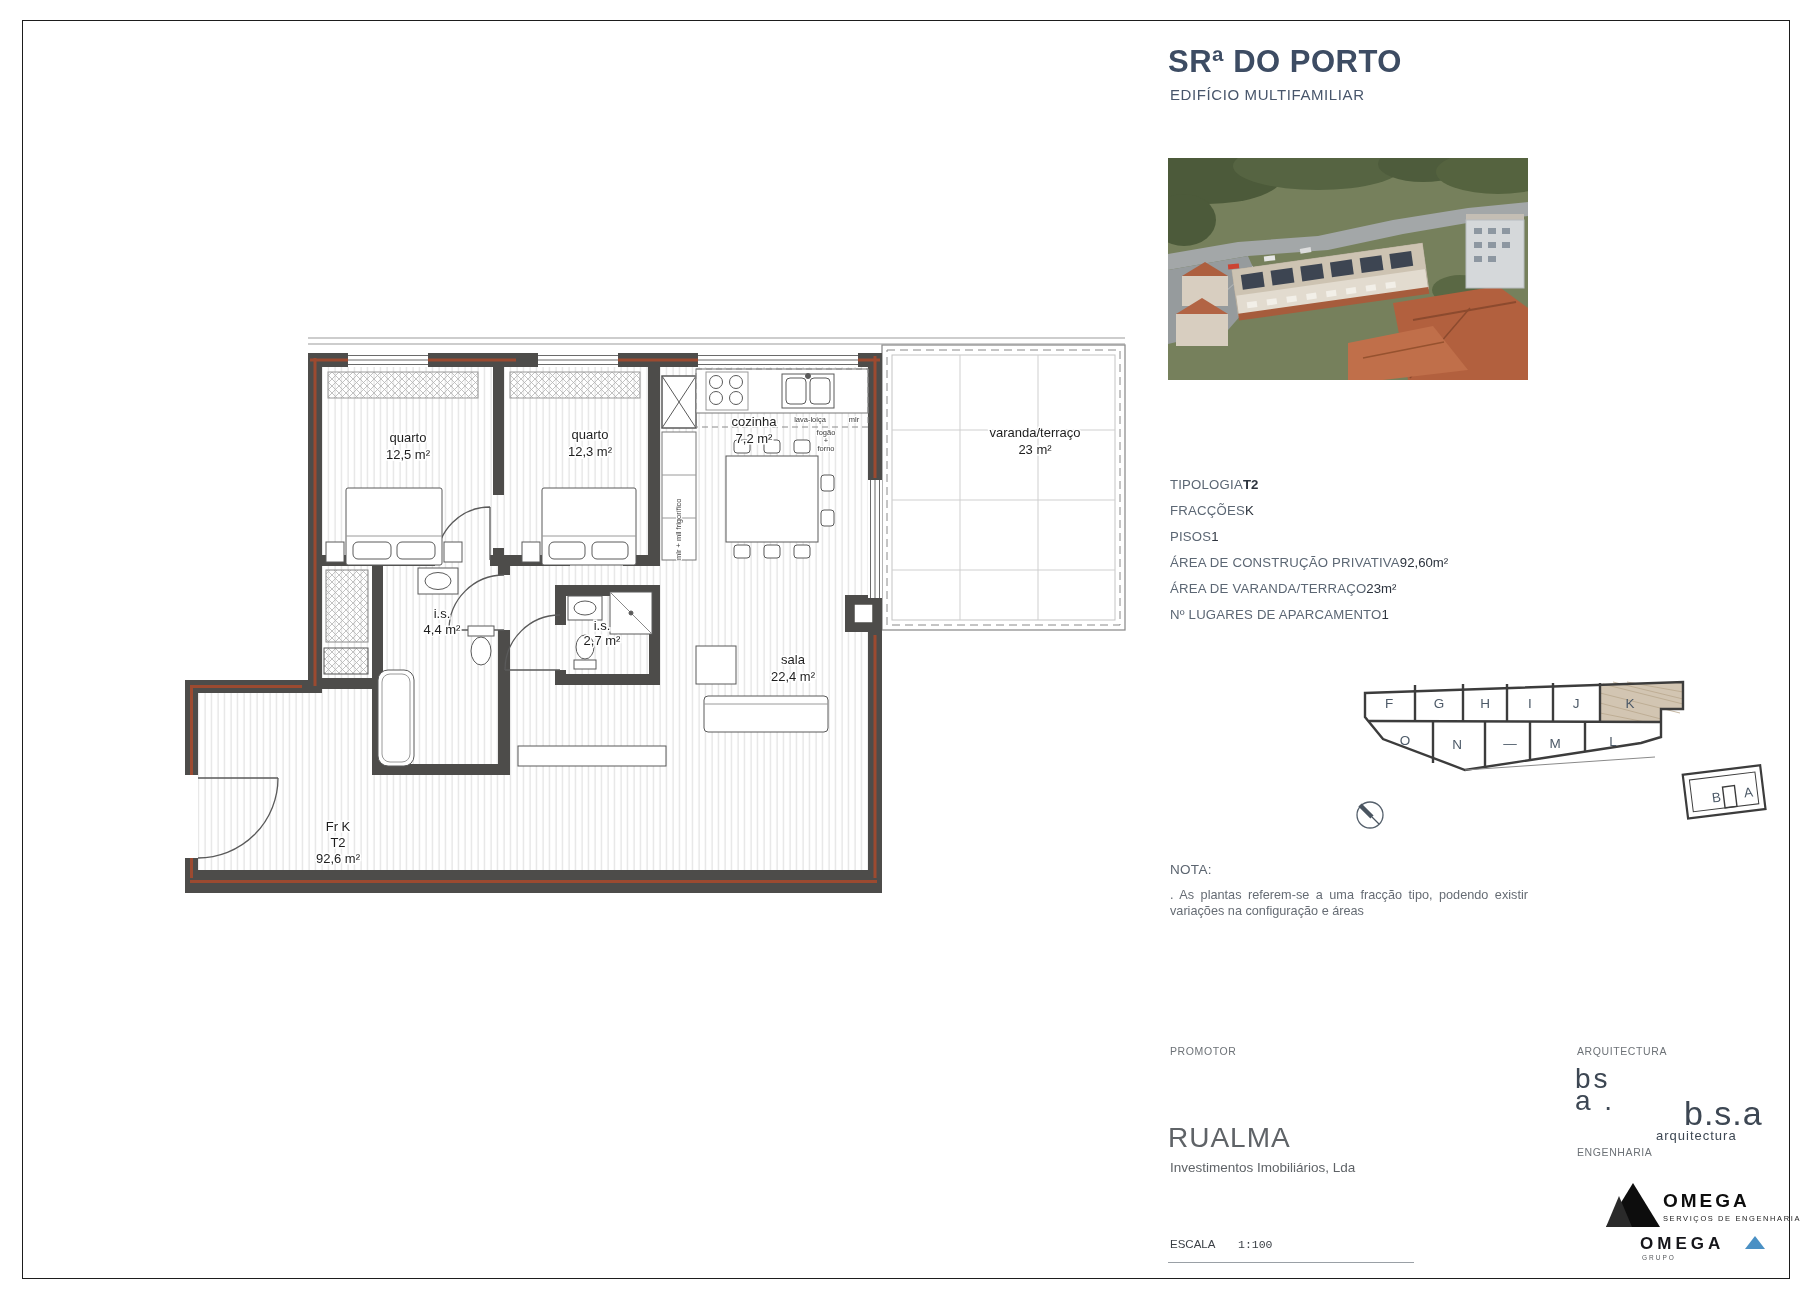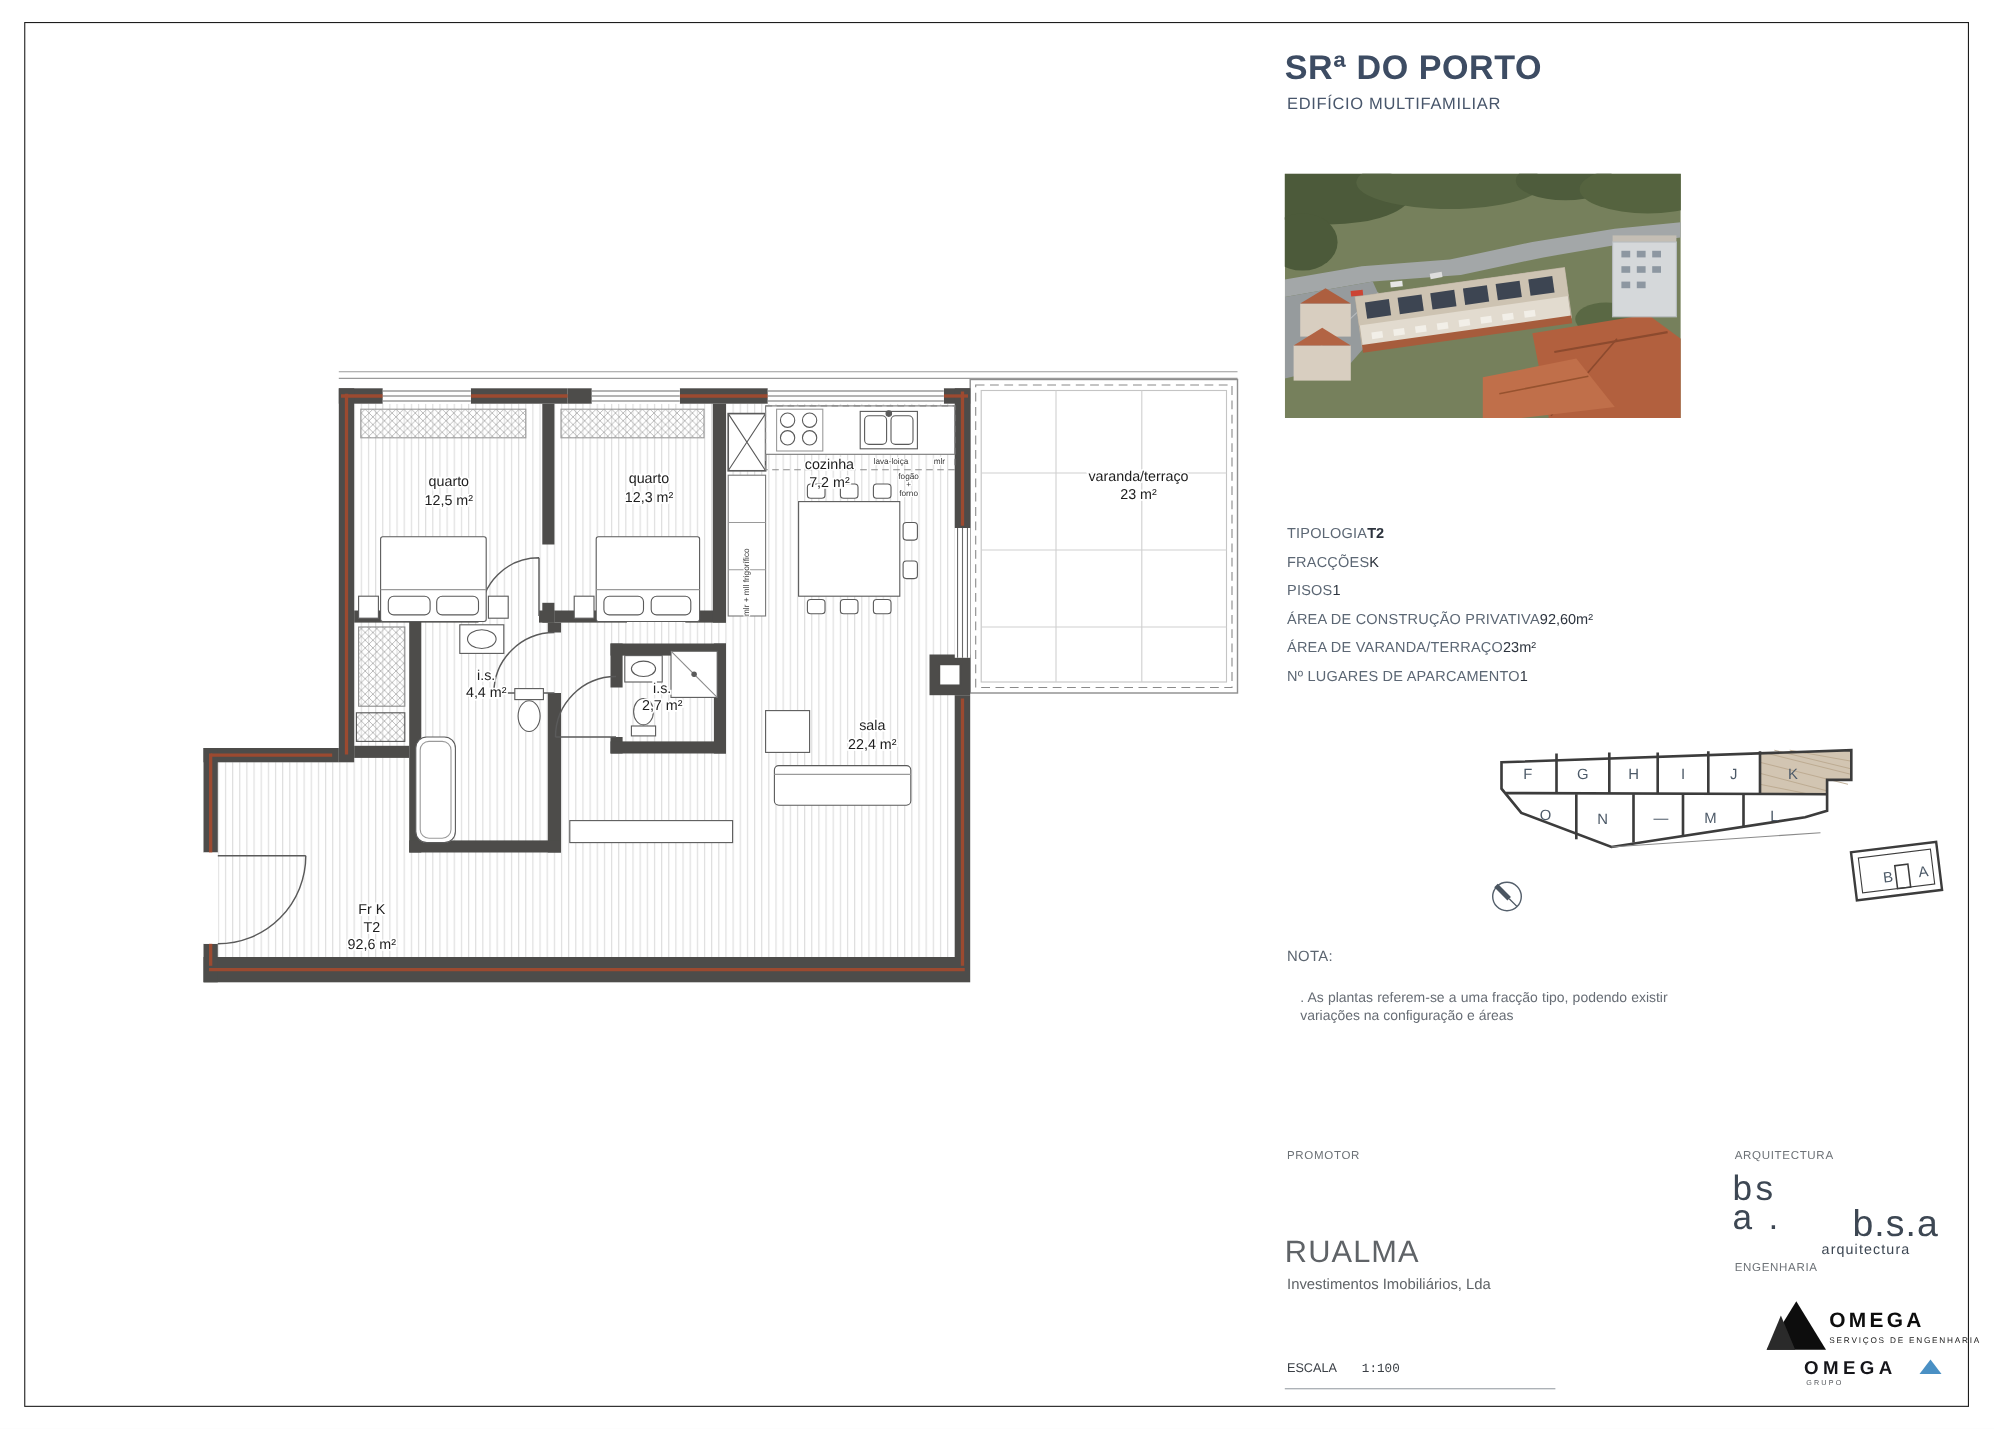--- a/index.html
+++ b/index.html
@@ -13,27 +13,27 @@
   .subtitle{left:1170px;top:86px;font-size:15px;color:#48566b;letter-spacing:.6px;}
 
   .specs{left:1170px;top:477px;width:354px;}
   .spec-row{display:flex;align-items:baseline;height:26px;}
   .spec-label{font-size:13.2px;color:#5c6774;letter-spacing:.2px;}
   .spec-value{font-size:13.2px;color:#2c333d;}
   .spec-value.bold{font-weight:bold;}
 
   .nota-h{left:1170px;top:862px;font-size:13.5px;color:#5c6570;letter-spacing:.3px;}
   .nota{left:1170px;top:888px;width:358px;font-size:12.7px;line-height:1.24;color:#666c74;text-align:justify;}
-  .nota p{margin:12px;}
+  .nota p{margin:0;}
 
   .mini-label{font-size:10.5px;color:#6d7277;letter-spacing:.6px;}
   .promoter-name{left:1168px;top:1122px;font-size:28px;color:#5f6367;letter-spacing:1px;}
   .promoter-desc{left:1170px;top:1160px;font-size:13.5px;color:#5f6367;}
 
-  .bsa-mark{left:1575px;top:1068px;font-size:32px;line-height:.8;color:#3d4753;font-weight:500;letter-spacing:3px;}
+  .bsa-mark{left:1575px;top:1068px;font-size:28px;line-height:.8;color:#3d4753;font-weight:500;letter-spacing:3px;}
   .bsa-name{left:1652px;top:1094px;font-size:34px;color:#3d4753;letter-spacing:1px;margin-left:32px;}
   .bsa-field{left:1656px;top:1128px;font-size:13px;color:#3d4753;letter-spacing:1px;}
 
   .pyramid{left:1606px;top:1183px;width:0;height:0;border-left:27px solid transparent;
            border-right:27px solid transparent;border-bottom:44px solid #0d0d0d;}
   .pyramid-facet{left:1606px;top:1196px;width:0;height:0;border-left:13px solid transparent;
            border-right:13px solid transparent;border-bottom:31px solid #2a2a2a;}
   .omega-name{left:1663px;top:1190px;font-size:19px;font-weight:bold;color:#0d0d0d;letter-spacing:3px;}
   .omega-desc{left:1663px;top:1214px;font-size:7.5px;color:#1a1a1a;letter-spacing:1.6px;}
   .omega2{left:1640px;top:1234px;font-size:17px;font-weight:800;color:#15151a;letter-spacing:4px;}

